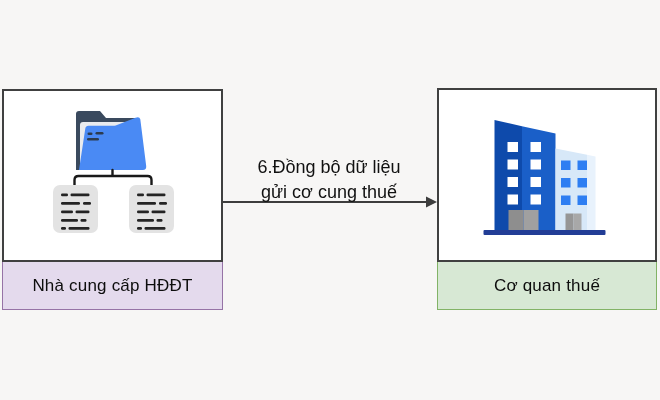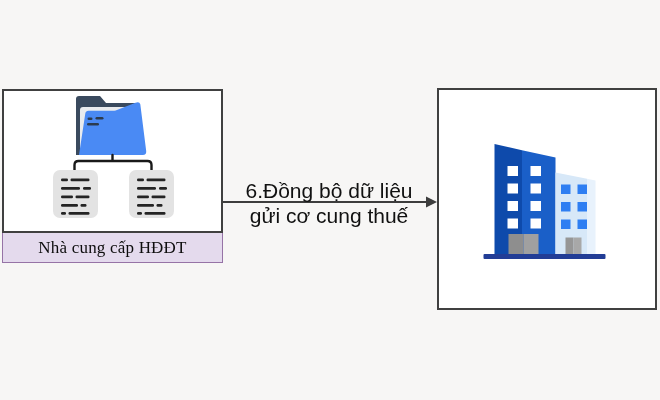--- a/index.html
+++ b/index.html
@@ -33,21 +33,21 @@
   .node-label {
     box-sizing: border-box;
     height: 48px;
     display: flex;
     align-items: center;
     justify-content: center;
     font-size: 17px;
     color: #0d0d0d;
     letter-spacing: 0.2px;
   }
-  .node-provider { left: 2px; top: 89px; width: 221px; height: 174px; font-family: Liberation Serif, serif; }
+  .node-provider { left: 2px; top: 89px; width: 221px; height: 221px; }
   .node-provider .node-label {
     background: #e4daed;
     border: 1.5px solid #9673a6;
     border-top: none;
   }
   .node-tax { left: 437px; top: 88px; width: 220px; height: 222px; }
   .node-tax .node-label {
     background: #d7e8d4;
     border: 1.5px solid #82b366;
     border-top: none;
@@ -58,24 +58,23 @@
     top: 193px;
     width: 215px;
     height: 18px;
   }
   .arrow-label {
     position: absolute;
     left: 229px;
     top: 155px;
     width: 200px;
     text-align: center;
-    font-size: 21px;
+    font-size: 18px;
     line-height: 25px;
     color: #111111;
-    margin-top: 23px;
   }
   .icon-svg { display: block; }
 </style>
 </head>
 <body>
 
 <div class="canvas">
 
   <div class="node node-provider">
     <div class="node-body">
@@ -155,20 +154,23 @@
         <g>
           <rect x="31.5" y="110" width="15" height="20" fill="#8e8e8e"></rect>
           <rect x="46.5" y="110" width="15" height="20" fill="#a0a0a0"></rect>
           <rect x="88.5" y="113.5" width="8" height="16.5" fill="#969696"></rect>
           <rect x="96.5" y="113.5" width="8" height="16.5" fill="#a8a8a8"></rect>
         </g>
 
         <rect x="6.5" y="130" width="122" height="5" rx="1" fill="#223d96"></rect>
       </svg>
     </div>
+    <div class="node-label">
+      <span>Cơ quan thuế</span>
+    </div>
   </div>
 
   <svg class="arrow-svg" width="215" height="18" viewBox="0 0 215 18">
     <line x1="0" y1="9" x2="204" y2="9" stroke="#3d3d3d" stroke-width="1.8"></line>
     <polygon points="203,3.5 214,9 203,14.5" fill="#3d3d3d"></polygon>
   </svg>
 
   <div class="arrow-label">
     <div>6.Đồng bộ dữ liệu</div>
     <div>gửi cơ cung thuế</div>

